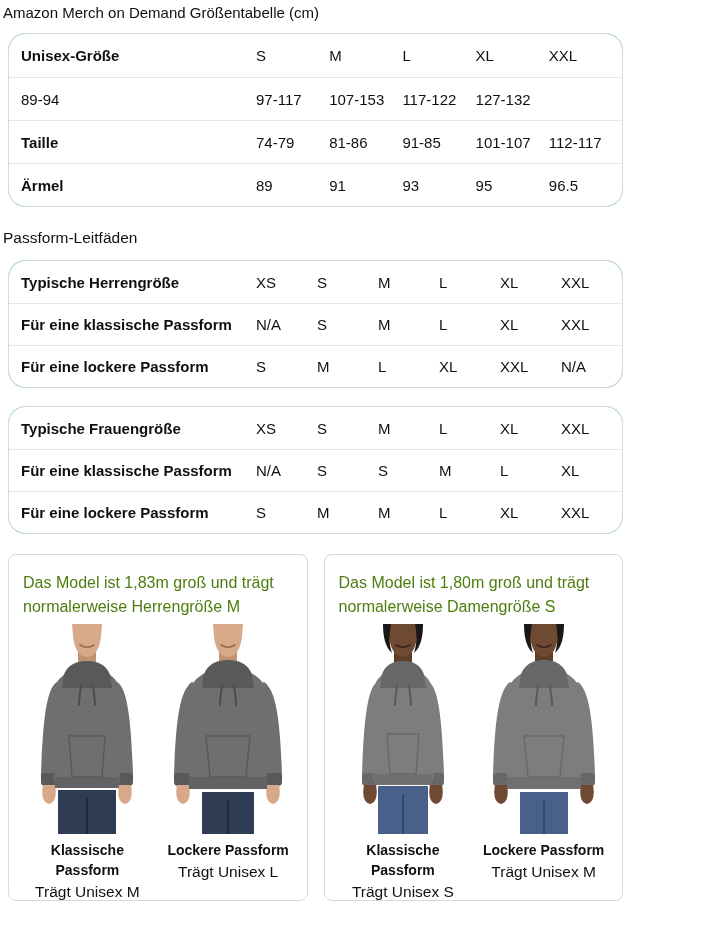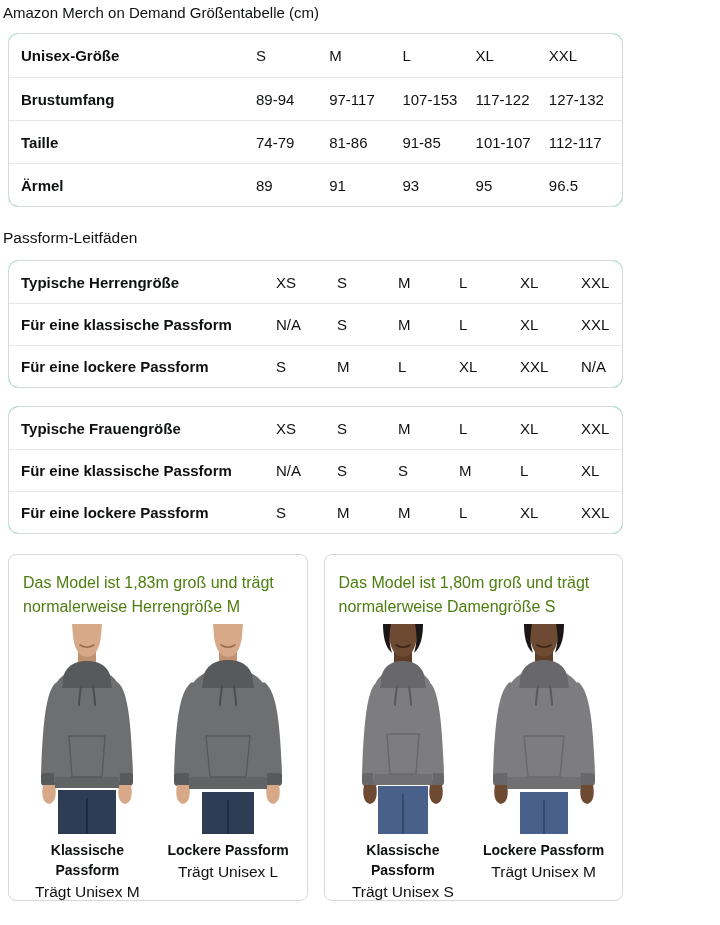--- a/index.html
+++ b/index.html
@@ -1,25 +1,25 @@
 <!DOCTYPE html>
 <html><head>
 <meta charset="utf-8">
 <style>
   * { margin:0; padding:0; box-sizing:border-box; }
   body { background:#fff; font-family:"Liberation Sans", sans-serif; color:#0f1111; }
   .page { width:631px; height:925px; background:#fff; overflow:hidden; position:relative; }
 
   .page-title { font-size:15px; line-height:20px; padding:3px 0 0 3px; color:#0f1111; }
 
-  .tbl { margin:10px 8px 0 8px; border:1px solid #d5d9d9; border-radius:10px; overflow:hidden; background:#22c55e; }
+  .tbl { margin:10px 8px 0 8px; border:1px solid #d5d9d9; border-radius:17px; overflow:hidden; background:#22c55e; }
   .trow { display:grid; align-items:center; padding-left:12px; background:#fff; }
   .trow + .trow { border-top:1px solid #e7e7e7; }
   .size-table .trow { grid-template-columns:235px repeat(5, 1fr); min-height:43px; }
-  .fit-table  .trow { grid-template-columns:235px repeat(6, 1fr); min-height:42px;gap:20px; }
+  .fit-table  .trow { grid-template-columns:235px repeat(6, 1fr); min-height:42px; }
   .tlabel { font-weight:bold; font-size:15px; color:#0f1111; padding-right:6px; }
   .tcell  { font-size:15px; color:#0f1111; }
 
   .note { font-size:13.5px; line-height:18px; margin:12px 0 0 3px; color:#0f1111; }
   .fit-heading { font-size:15.5px; line-height:20px; margin:21px 0 0 3px; color:#0f1111; }
   .fit-table-a { margin-top:12px; }
   .fit-table-b { margin-top:18px; }
 
   .cards { display:flex; gap:16px; margin:20px 8px 0 8px; }
   .card { flex:1; height:347px; border:1px solid #d5d9d9; border-radius:8px; background:#fff; padding:14px 8px 0 8px; }
@@ -55,21 +55,20 @@
   <div class="tbl size-table">
       <div class="trow">
         <span class="tlabel">Unisex-Größe</span>
         <span class="tcell">S</span>
         <span class="tcell">M</span>
         <span class="tcell">L</span>
         <span class="tcell">XL</span>
         <span class="tcell">XXL</span>
       </div>
       <div class="trow">
-        <span class="tlabel">Brustumfang</span>
         <span class="tcell">89-94</span>
         <span class="tcell">97-117</span>
         <span class="tcell">107-153</span>
         <span class="tcell">117-122</span>
         <span class="tcell">127-132</span>
       </div>
       <div class="trow">
         <span class="tlabel">Taille</span>
         <span class="tcell">74-79</span>
         <span class="tcell">81-86</span>

